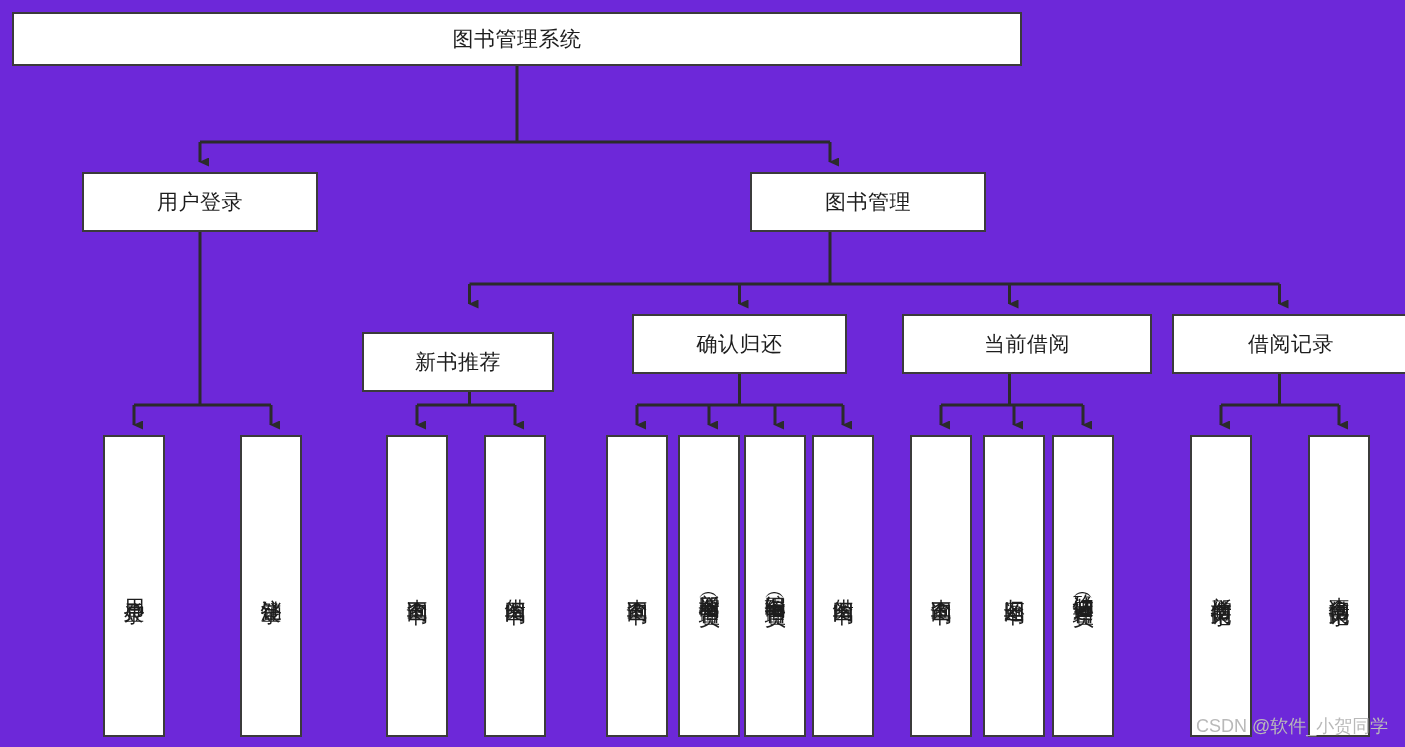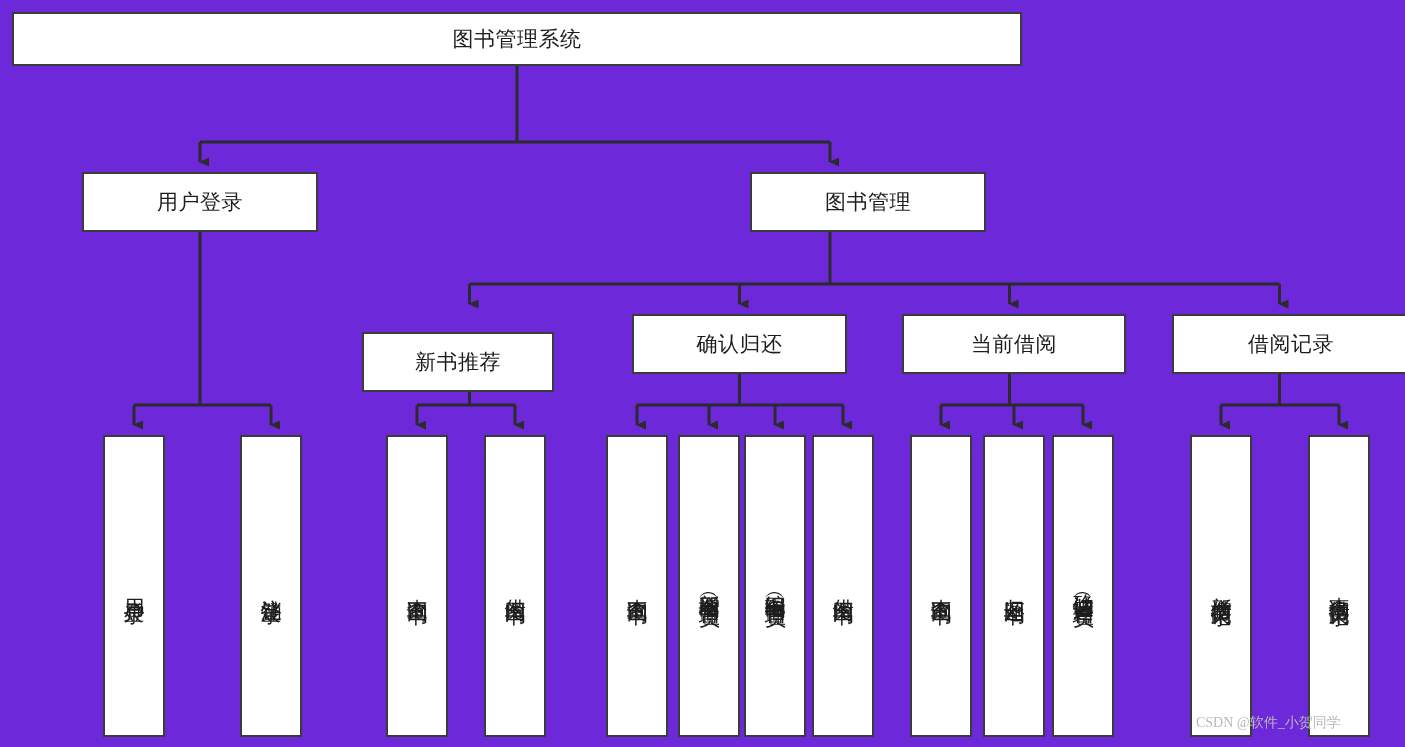--- a/index.html
+++ b/index.html
@@ -45,22 +45,22 @@
   }
   .node-box.vertical .node-label {
     writing-mode: vertical-rl;
     text-orientation: upright;
     white-space: nowrap;
     letter-spacing: 2px;
     font-size: 21px;
   }
   .watermark {
     position: absolute;
-    font-family: Liberation Serif, serif;
-    font-size: 14px;
+    font-family: Liberation Sans, sans-serif;
+    font-size: 18px;
     color: #b9b9b9;
     white-space: nowrap;
     user-select: none;
   }
 </style>
 </head>
 <body>
 
 <div id="canvas">
   <svg id="diagram-svg" viewBox="0 0 1405 747" xmlns="http://www.w3.org/2000/svg">
@@ -115,21 +115,21 @@
       </div>
       <div class="node-box" style="left: 712px; top: 172px; width: 236px; height: 60px; margin-left: 38px;">
         <span class="node-label">图书管理</span>
       </div>
       <div class="node-box" style="left: 362px; top: 332px; width: 192px; height: 60px;">
         <span class="node-label">新书推荐</span>
       </div>
       <div class="node-box" style="left: 632px; top: 314px; width: 215px; height: 60px;">
         <span class="node-label">确认归还</span>
       </div>
-      <div class="node-box" style="left: 902px; top: 314px; width: 224px; height: 60px;">
+      <div class="node-box" style="left: 902px; top: 314px; width: 250px; height: 60px;">
         <span class="node-label">当前借阅</span>
       </div>
       <div class="node-box" style="left: 1172px; top: 314px; width: 238px; height: 60px;">
         <span class="node-label">借阅记录</span>
       </div>
       <div class="node-box vertical" style="left: 103px; top: 435px; width: 62px; height: 302px;">
         <span class="node-label">用户登录</span>
       </div>
       <div class="node-box vertical" style="left: 240px; top: 435px; width: 62px; height: 302px;">
         <span class="node-label">注销登录</span>

